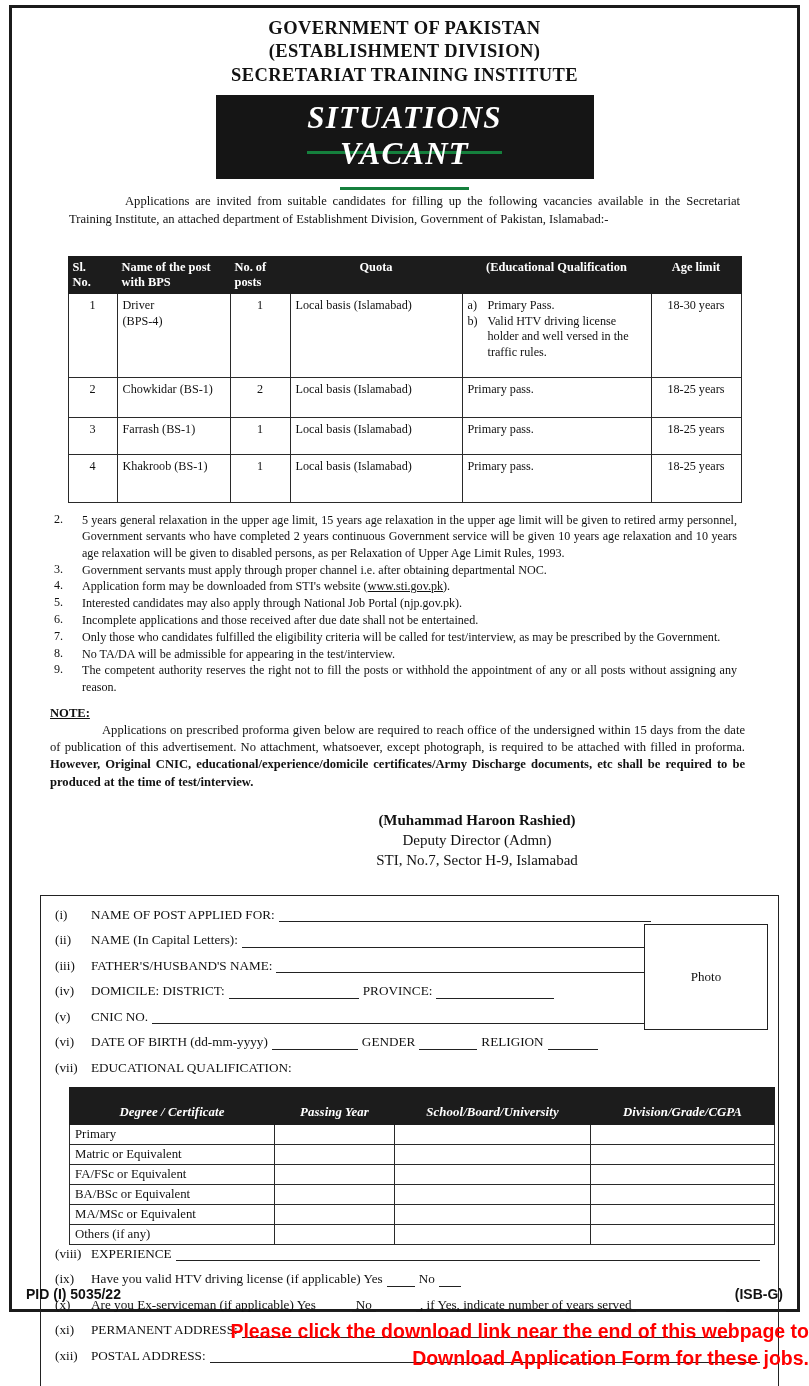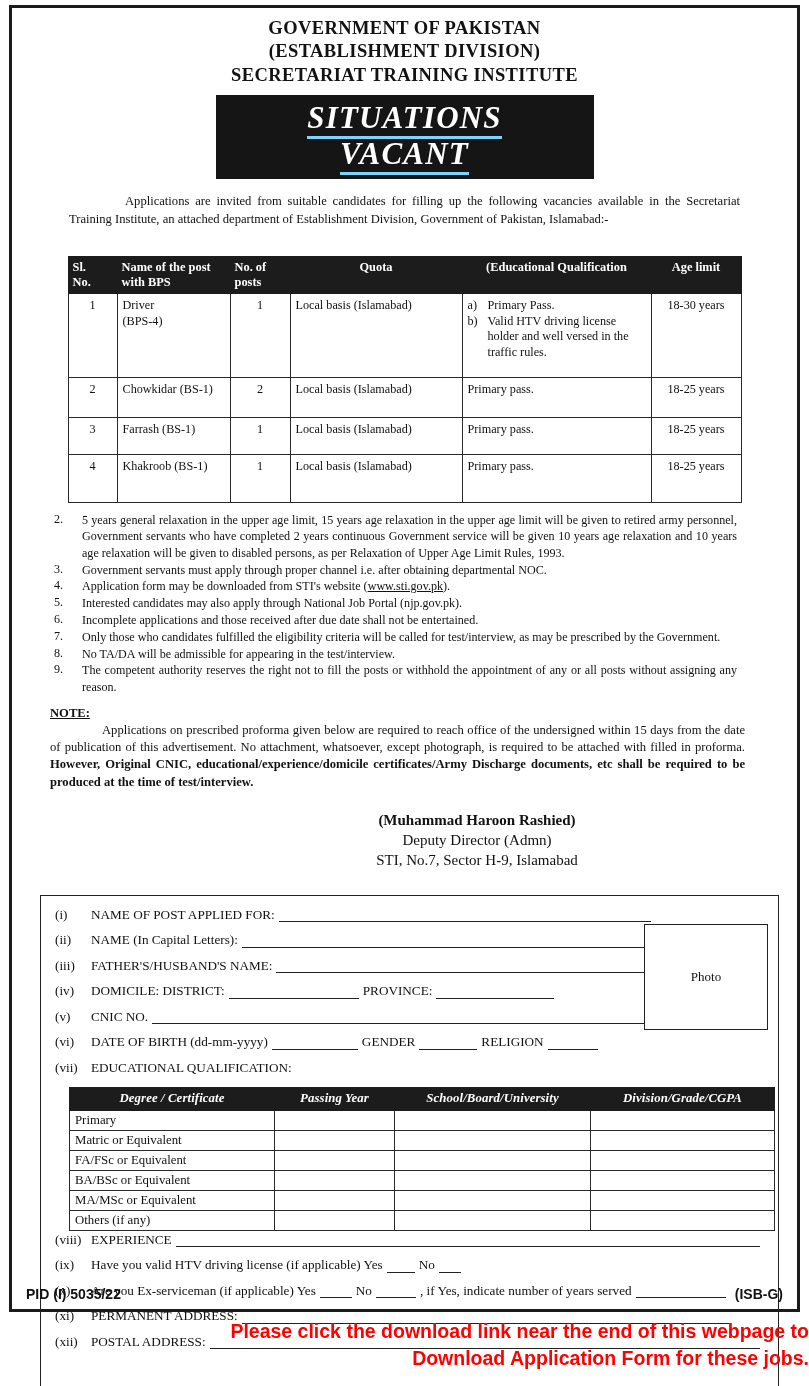--- a/index.html
+++ b/index.html
@@ -59,22 +59,22 @@
     font-style: italic;
     font-weight: bold;
     font-size: 31px;
     letter-spacing: 1.2px;
     padding: 5px 26px 7px 26px;
     width: 378px;
     text-align: center;
     box-sizing: border-box;
   }
   .sit-vac span {
-    border-bottom: 3px solid #7dd3fc;
-    padding-bottom: 1px;
+    border-bottom: 3px solid #15803d;
+    padding-bottom: 16px;
   }
 
   
   .intro {
     margin: 13px 57px 0 57px;
     font-size: 12.6px;
     line-height: 1.43;
     text-align: justify;
     text-indent: 56px;
   }
@@ -238,21 +238,21 @@
     font-size: 12.8px;
     table-layout: fixed;
   }
   table.etable th {
     background: #1c1c1c;
     color: #fff;
     font-style: italic;
     font-weight: bold;
     font-size: 12.8px;
     text-align: center;
-    padding: 3px 2px 4px 2px;
+    padding: 17px 2px 4px 2px;
     border: 1px solid #1c1c1c;
     letter-spacing: 0.1px;
   }
   table.etable td {
     border: 1px solid #2a2a2a;
     height: 17px;
     padding: 1px 5px;
     font-size: 12.8px;
     vertical-align: middle;
   }

